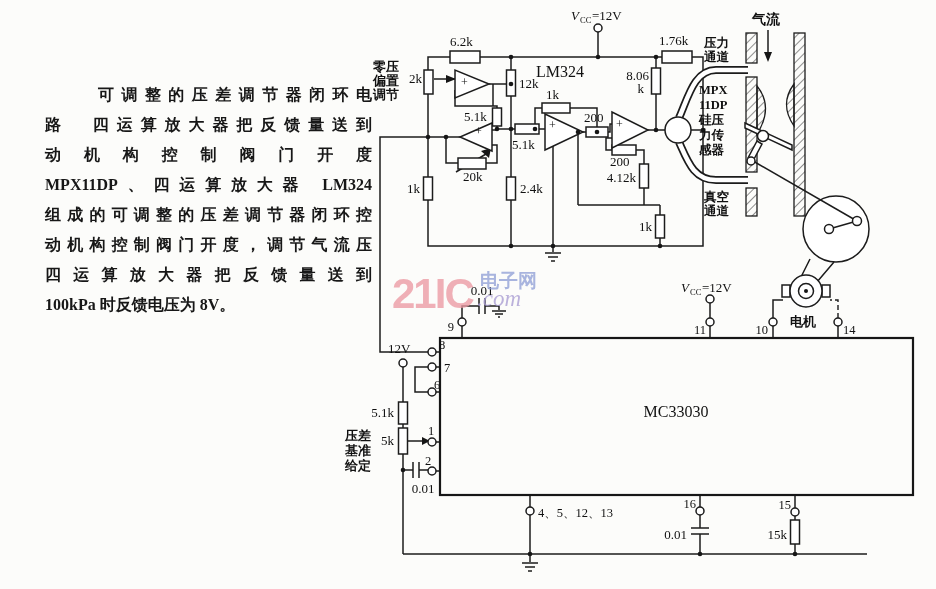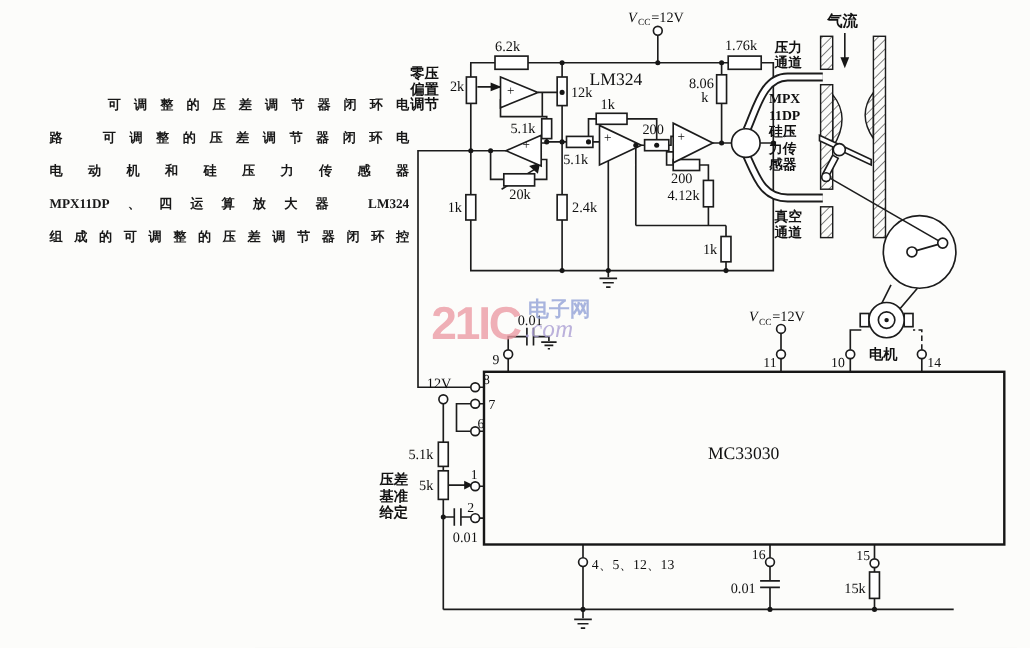--- a/index.html
+++ b/index.html
@@ -1,20 +1,20 @@
 <!DOCTYPE html>
 <html><head>
 <meta charset="utf-8">
 <style>
   html,body{margin:0;padding:0;background:#e8e8e8;}
   .page{position:relative;width:936px;height:589px;background:#fcfcfa;overflow:hidden;
         font-family:"Liberation Serif",serif;color:#141414;}
   
   .article{position:absolute;left:45px;top:80px;width:327px;}
-  .tline{height:30px;line-height:30px;font-size:12px;font-weight:600;
+  .tline{height:30px;line-height:30px;font-size:16px;font-weight:600;
          text-align:justify;text-align-last:justify;text-justify:inter-character;
          white-space:nowrap;color:#171717;}
   .tline.title{font-weight:800;padding-left:53px;}
   .tline.last{text-align-last:left;}
   
   .schem{position:absolute;left:0;top:0;}
   .w{fill:none;stroke:#1c1c1c;stroke-width:1.5;}
   .wd{fill:none;stroke:#1c1c1c;stroke-width:1.4;stroke-dasharray:5 3;}
   .rb{fill:#fff;stroke:#1c1c1c;stroke-width:1.5;}
   .bx{fill:none;stroke:#161616;stroke-width:2.2;}
@@ -41,24 +41,27 @@
   .wm-com{position:absolute;left:85px;top:18px;font-size:23px;font-style:italic;
           font-family:"Liberation Serif",serif;color:#ab9fd4;opacity:.8;}
 </style>
 </head>
 <body>
 
 <div class="page">
 
   <div class="article">
     <div class="tline title">可调整的压差调节器闭环电</div>
-    <div class="tline">路　可调整的压差调节器闭环电</div>
-    <div class="tline">电动机和硅压力传感器</div>
+    <div class="tline">路　四运算放大器把反馈量送到</div>
+    <div class="tline">动机构控制阀门开度</div>
     <div class="tline">MPX11DP、四运算放大器 LM324</div>
     <div class="tline">组成的可调整的压差调节器闭环控</div>
+    <div class="tline">动机构控制阀门开度，调节气流压</div>
+    <div class="tline">四运算放大器把反馈量送到</div>
+    <div class="tline last">100kPa 时反馈电压为 8V。</div>
   </div>
 
   <svg class="schem" width="936" height="589" viewBox="0 0 936 589">
     <defs>
       <pattern id="hatch" patternUnits="userSpaceOnUse" width="6" height="6" patternTransform="rotate(45)">
         <line x1="0" y1="0" x2="0" y2="6" stroke="#333" stroke-width="1.1"></line>
       </pattern>
     </defs>
 
     <g>

